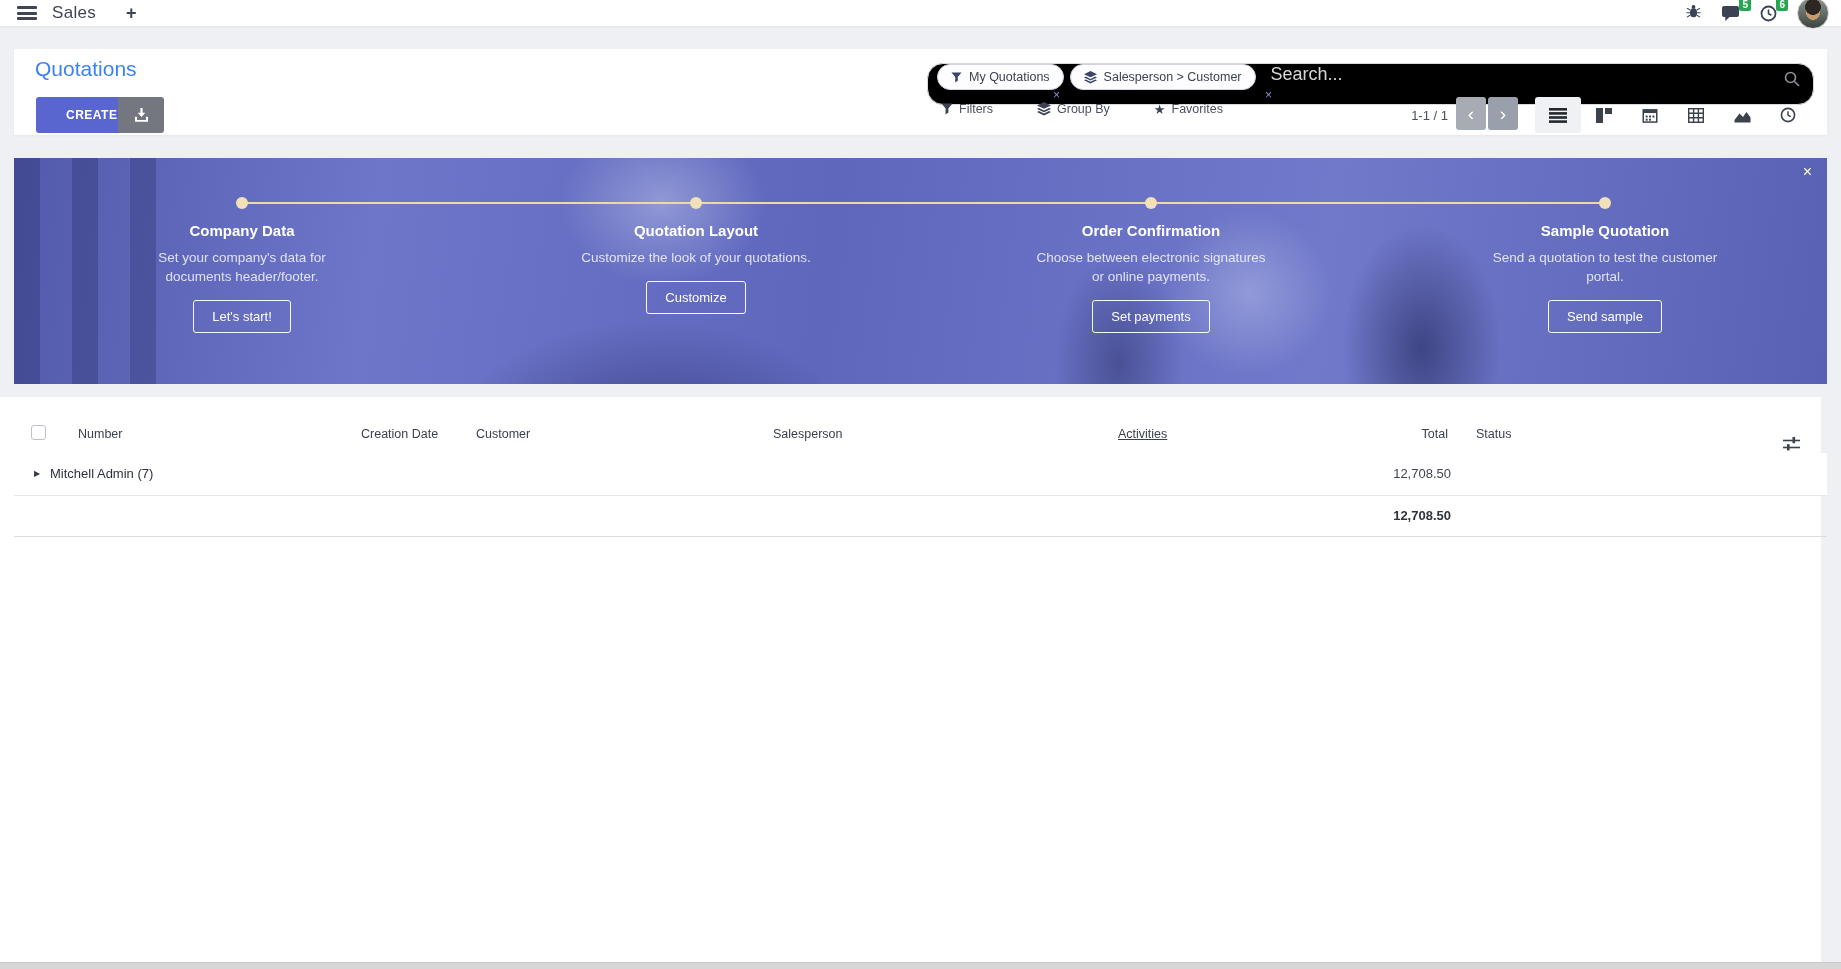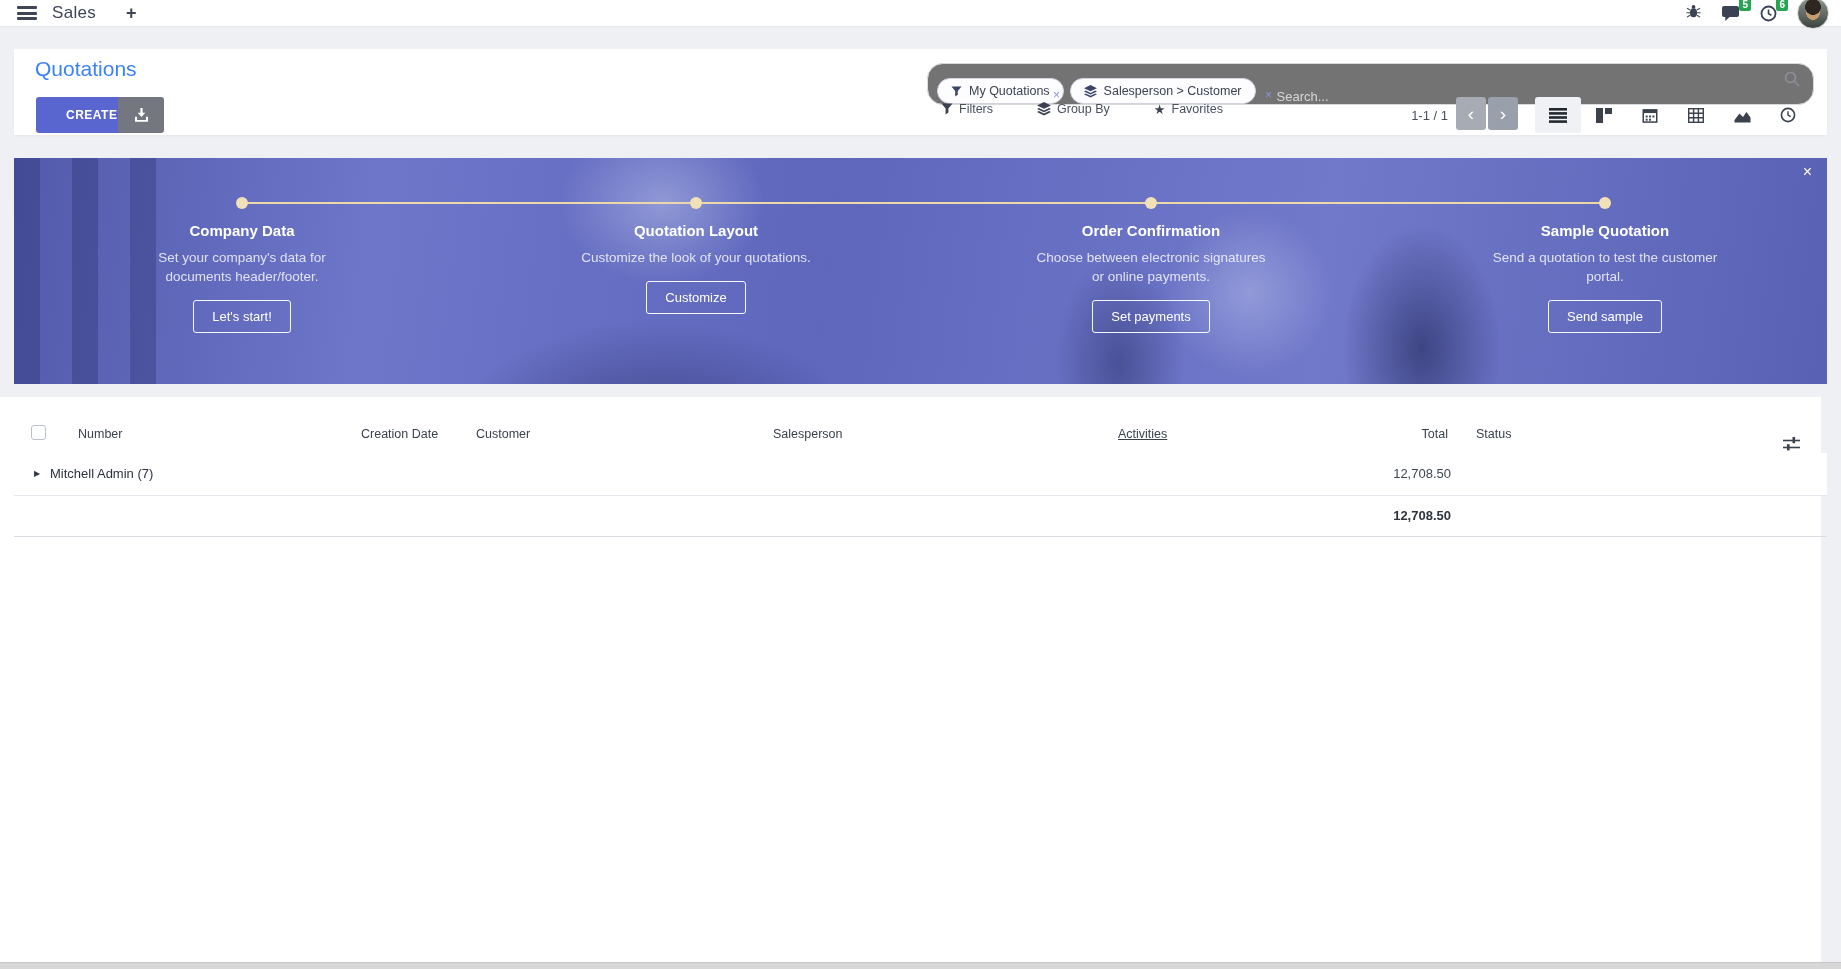--- a/index.html
+++ b/index.html
@@ -25,25 +25,25 @@
 
   
   .control-panel{position:absolute;left:14px;top:49px;width:1813px;height:86px;background:#fff;
     box-shadow:0 1px 2px rgba(0,0,0,.04);z-index:4;}
   .cp-title{position:absolute;left:21px;top:8px;margin:0;font-size:21px;font-weight:400;color:#3b82f6;}
   .btn-create{position:absolute;left:22px;top:48px;height:36px;padding:0 30px;border:none;border-radius:3px;
     background:#5a66d0;color:#fff;font-size:12px;font-weight:700;letter-spacing:.5px;font-family:inherit;}
   .btn-export{position:absolute;left:104px;top:48px;width:46px;height:36px;border:none;border-radius:3px;
     background:#74777f;display:flex;align-items:center;justify-content:center;}
   .searchbar{position:absolute;left:913px;top:14px;width:887px;height:42px;border:1px solid #d9dade;
-    border-radius:16px;background:#737373;display:flex;align-items:flex-end;padding-left:9px;box-sizing:border-box;}
+    border-radius:16px;background:#000000;display:flex;align-items:flex-start;padding-left:9px;box-sizing:border-box;}
   .facet{height:24px;border:1px solid #d3d4de;border-radius:13px;background:#fdfdff;
     display:inline-flex;align-items:center;gap:7px;padding:0 13px;margin-right:6px;
     font-size:12.5px;color:#3c4250;white-space:nowrap;}
-  .search-ph{margin-left:15px;font-size:13px;color:#d7d7da;}
+  .search-ph{margin-left:9px;font-size:18px;color:#d7d7da;}
   .magnifier{position:absolute;right:13px;top:7px;}
   .facet-x{position:absolute;top:40px;font-size:12px;color:#8b93dc;line-height:1;z-index:6;}
   .facet-x.x1{left:1039px;}
   .facet-x.x2{left:1251px;}
   .cp-actions{position:absolute;left:927px;top:53px;display:flex;gap:44px;align-items:flex-start;
     font-size:12.5px;color:#4a5060;}
   .cp-actions .action{display:inline-flex;align-items:center;gap:6px;}
   .star-glyph{font-size:13px;color:#3c4252;line-height:1;}
   .pager-text{position:absolute;left:1340px;top:59px;width:94px;text-align:right;font-size:13px;color:#4a5060;}
   .pg{position:absolute;top:48px;width:30px;height:33px;border:none;border-radius:3px;color:#fff;

